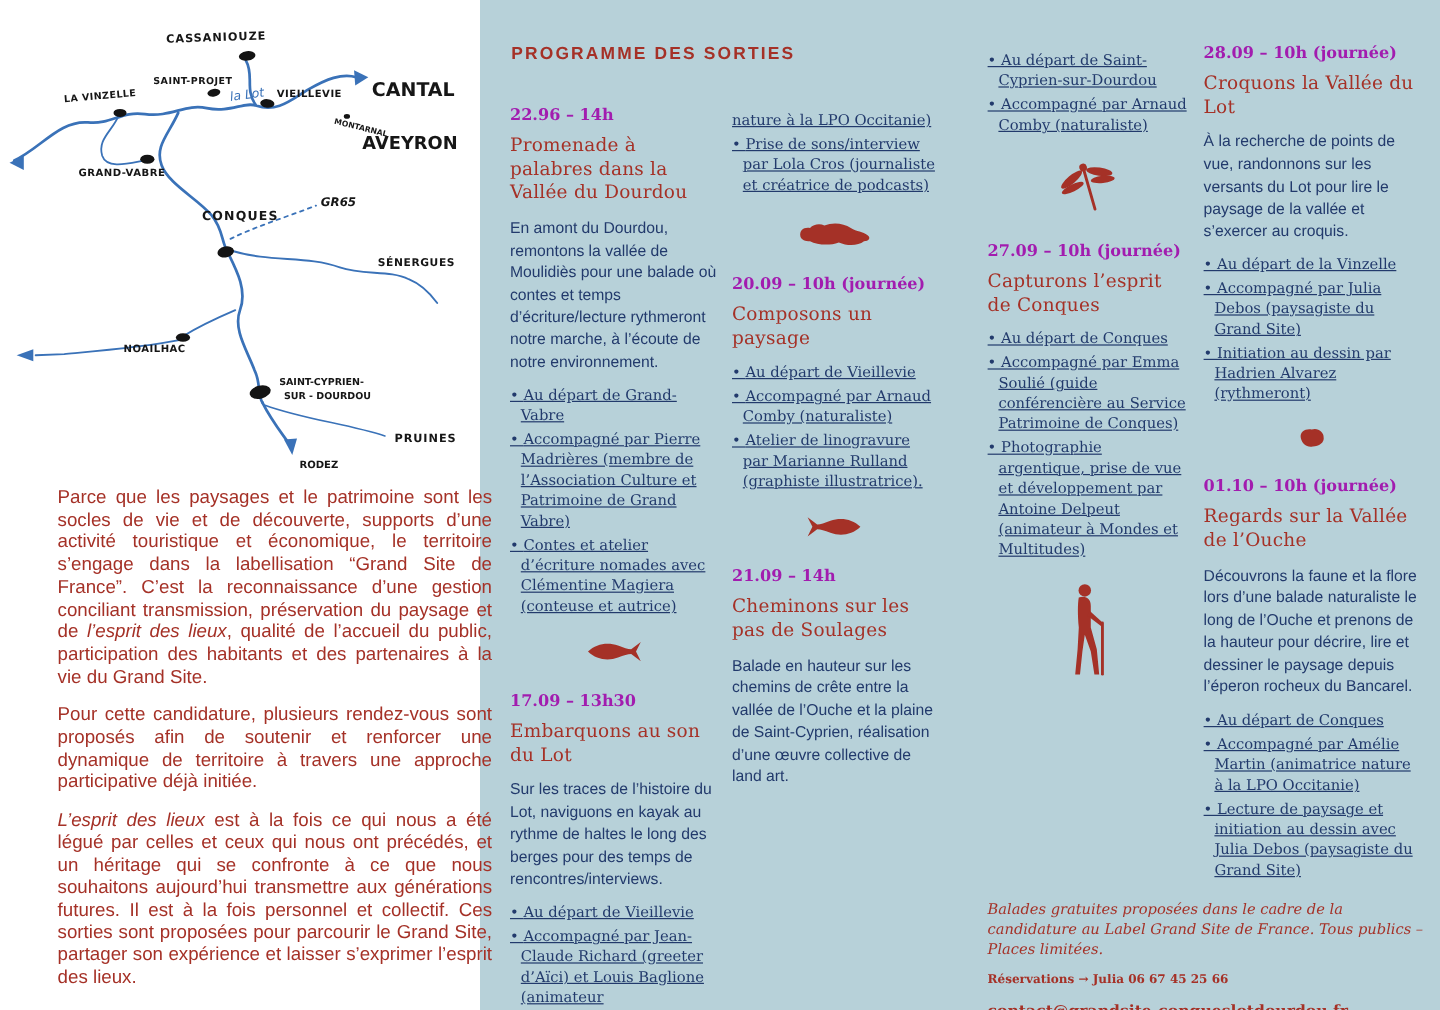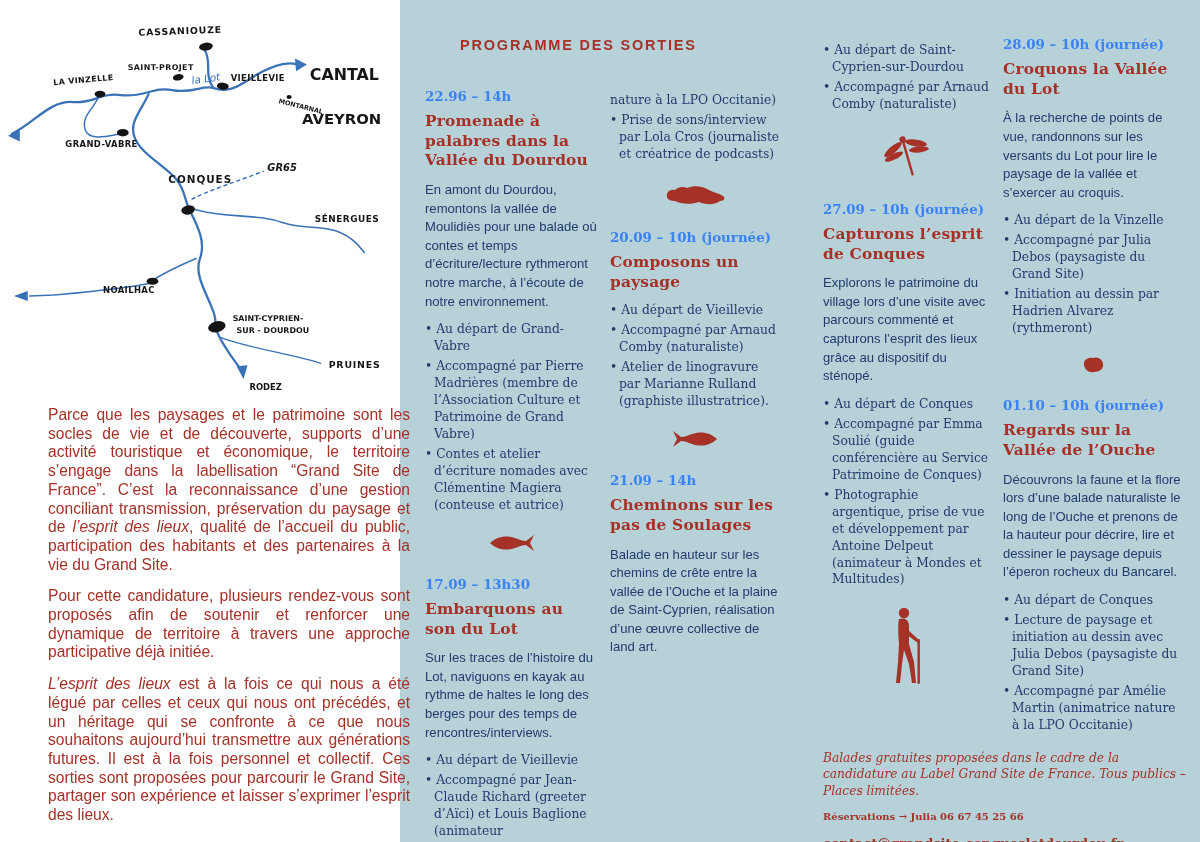--- a/index.html
+++ b/index.html
@@ -13,38 +13,38 @@
   .map{position:absolute;left:2px;top:4px;width:396px;height:398px;}
 
   
   .left-text{position:absolute;left:24px;top:406px;width:362px;color:#a53127;
              font-size:15.6px;line-height:1.2;text-align:justify;margin-left:24px;}
   .left-text p{margin:0 0 13px 0;}
   .left-text em{font-style:italic;}
 
   
   .prog-title{position:absolute;left:426px;top:27px;color:#a53127;
-              font-weight:bold;font-size:14.5px;letter-spacing:1.8px;margin-left:34px;}
+              font-weight:bold;font-size:14.5px;letter-spacing:1.8px;}
 
   
   .col{position:absolute;color:#223a6c;}
   .col1{left:425px;top:88px;width:174px;}
   .col2{left:610px;top:92px;width:170px;}
   .col3{left:823px;top:42px;width:168px;}
   .col4{left:1003px;top:36px;width:180px;}
 
   .date{font-family:"DejaVu Serif",serif;font-weight:bold;font-size:13.4px;
-        color:#3b82f6;margin:0 0 8px 0;}
-  .evt{font-family:"DejaVu Serif",serif;font-weight:bold;font-size:15.4px;
+        color:#a21caf;margin:0 0 8px 0;}
+  .evt{font-family:"DejaVu Serif",serif;font-weight:normal;font-size:15.4px;
        line-height:1.28;color:#a53127;margin:0 0 10px 0;letter-spacing:.2px;}
   .body{font-family:Liberation Sans, sans-serif;font-size:13.1px;line-height:1.42;
         margin:0 0 10px 0;color:#223a6c;}
   .bullets{margin:0 0 2px 0;}
   .bullet,.cont{font-family:"DejaVu Serif",serif;font-size:12.3px;line-height:1.38;
-        color:#223a6c;margin:0 0 3px 0;}
+        color:#223a6c;margin:0 0 3px 0;text-decoration:underline;}
   .bullet{padding-left:9px;text-indent:-9px;}
   .bullet::before{content:"• ";}
   .icon-row{display:flex;justify-content:center;margin:18px 0 22px 0;}
 
   
   .footer{position:absolute;left:823px;top:750px;width:372px;color:#a53127;}
   .footer .note{font-family:"DejaVu Serif",serif;font-style:italic;font-size:12.2px;
                 line-height:1.35;margin:0 0 12px 0;}
   .footer .resa{font-family:"DejaVu Serif",serif;font-weight:bold;font-size:10px;margin:0 0 14px 0;}
   .footer .mail{font-family:"DejaVu Serif",serif;font-weight:bold;font-size:13px;margin:0;}
@@ -175,21 +175,20 @@
         <path d="M27 11 L27 44" stroke="#a53127" stroke-width="2.4" stroke-linecap="round"></path>
         <ellipse cx="15" cy="15" rx="11" ry="3.4" transform="rotate(-24 15 15)"></ellipse>
         <ellipse cx="39" cy="15" rx="11" ry="3.4" transform="rotate(24 39 15)"></ellipse>
         <ellipse cx="14" cy="22" rx="10" ry="3" transform="rotate(-10 14 22)"></ellipse>
         <ellipse cx="40" cy="22" rx="10" ry="3" transform="rotate(10 40 22)"></ellipse>
       </g>
     </svg>
   </div>
   <div class="date">27.09 – 10h (journée)</div>
   <h3 class="evt">Capturons l’esprit de Conques</h3>
-  <p class="body">Explorons le patrimoine du village lors d’une visite avec parcours commenté et capturons l’esprit des lieux grâce au dispositif du sténopé.</p>
   <div class="bullets">
     <div class="bullet">Au départ de Conques</div>
     <div class="bullet">Accompagné par Emma Soulié (guide conférencière au Service Patrimoine de Conques)</div>
     <div class="bullet">Photographie argentique, prise de vue et développement par Antoine Delpeut (animateur à Mondes et Multitudes)</div>
   </div>
   <div class="icon-row">
     <svg width="36" height="84" viewBox="0 0 36 84">
       <g fill="#a53127">
         <circle cx="15" cy="7" r="5.2"></circle>
         <path d="M10 13 C 16 11 20 14 20 20 L 20 38 L 25 56 L 27 77 L 23 77 L 20 58 L 15 44 L 13 58 L 11 77 L 7 77 L 9 56 L 10 38 C 9 28 9 18 10 13 Z"></path>
@@ -212,22 +211,22 @@
   <div class="icon-row">
     <svg width="26" height="20" viewBox="0 0 26 20">
         <path d="M4 10 C 3 5 8 2 13 3 C 18 1 23 5 23 9 C 24 14 19 17 14 17 C 9 18 5 15 4 10 Z" fill="#a53127"></path>
       </svg>
   </div>
   <div class="date">01.10 – 10h (journée)</div>
   <h3 class="evt">Regards sur la Vallée de l’Ouche</h3>
   <p class="body">Découvrons la faune et la flore lors d’une balade naturaliste le long de l’Ouche et prenons de la hauteur pour décrire, lire et dessiner le paysage depuis l’éperon rocheux du Bancarel.</p>
   <div class="bullets">
     <div class="bullet">Au départ de Conques</div>
+    <div class="bullet">Accompagné par Amélie Martin (animatrice nature à la LPO Occitanie)</div>
     <div class="bullet">Lecture de paysage et initiation au dessin avec Julia Debos (paysagiste du Grand Site)</div>
-    <div class="bullet">Accompagné par Amélie Martin (animatrice nature à la LPO Occitanie)</div>
   </div>
 </section>
 
 <div class="footer">
   <p class="note">Balades gratuites proposées dans le cadre de la candidature au Label Grand Site de France. Tous publics – Places limitées.</p>
   <p class="resa">Réservations → Julia 06 67 45 25 66</p>
   <p class="mail">contact@grandsite-conqueslotdourdou.fr</p>
 </div>
 
 </body></html>

